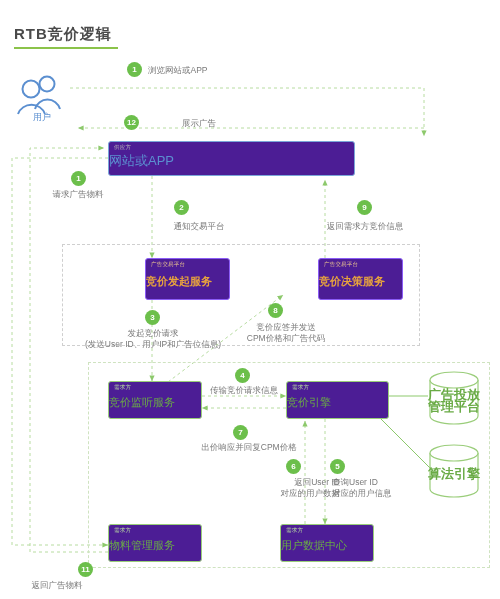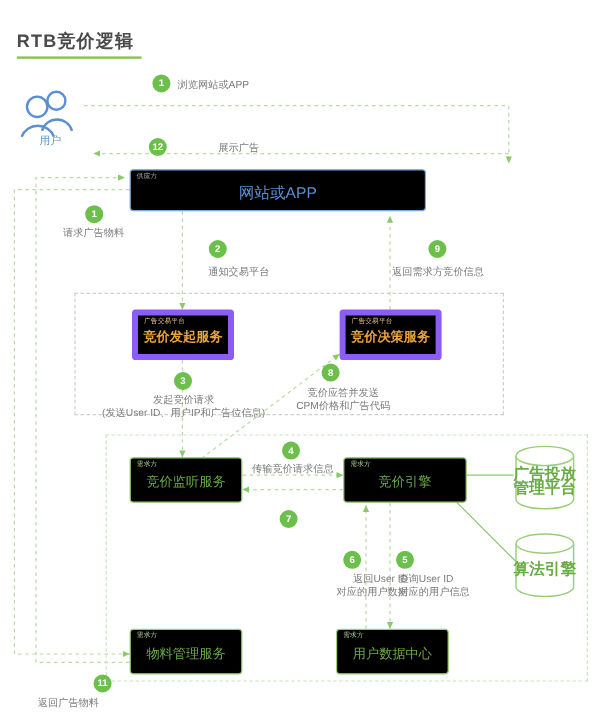--- a/index.html
+++ b/index.html
@@ -23,35 +23,34 @@
     position:absolute;left:14px;top:47px;width:104px;height:2px;
     background:#8bc34a;
   }
 
   
   #wires{position:absolute;left:0;top:0;width:500px;height:599px;}
 
   
   .node{
     position:absolute;box-sizing:border-box;
-    background:#000000;border-radius:3px;
+    background:#4c1d95;border-radius:3px;
     display:flex;flex-direction:column;justify-content:center;
-    text-align:center;
   }
   .node .tag{
     position:absolute;left:5px;top:3px;
     font-size:5.5px;color:#b9b9b9;letter-spacing:.2px;
     line-height:1;
   }
   .node .nm{font-size:11px;line-height:1.15;padding-top:5px;}
 
   .node.supply{border:1px solid #7aa7d9;}
   .node.supply .nm{color:#5b8fd0;font-size:13px;}
 
-  .node.exch{border:5px solid #8b5cf6;}
+  .node.exch{border:1px solid #8b5cf6;margin-left:35px;}
   .node.exch .tag{color:#efc98f;}
   .node.exch .nm{color:#e8a33d;font-weight:bold;}
 
   .node.dem{border:1px solid #9acd7a;}
   .node.dem .tag{color:#b9dca2;}
   .node.dem .nm{color:#6aab46;font-weight:normal;}
 
   
   .frame{
     position:absolute;box-sizing:border-box;
@@ -224,20 +223,21 @@
   <div class="cap" style="left:32px;top:339px;width:242px;">(发送User ID、用户IP和广告位信息)</div>
 
   <div class="step" style="left:268px;top:303px;">8</div>
   <div class="cap" style="left:224px;top:322px;width:124px;">竞价应答并发送</div>
   <div class="cap" style="left:220px;top:333px;width:132px;">CPM价格和广告代码</div>
 
   <div class="step" style="left:235px;top:368px;">4</div>
   <div class="cap" style="left:180px;top:385px;width:128px;">传输竞价请求信息</div>
 
   <div class="step" style="left:233px;top:425px;">7</div>
+  <div class="cap" style="left:165px;top:442px;width:168px;">出价响应并回复CPM价格</div>
 
   <div class="step" style="left:286px;top:459px;">6</div>
   <div class="cap" style="left:246px;top:477px;width:94px;text-align:right;">返回User ID</div>
   <div class="cap" style="left:240px;top:488px;width:100px;text-align:right;">对应的用户数据</div>
 
   <div class="step" style="left:330px;top:459px;">5</div>
   <div class="cap" style="left:332px;top:477px;text-align:left;">查询User ID</div>
   <div class="cap" style="left:332px;top:488px;text-align:left;">对应的用户信息</div>
 
   <div class="step" style="left:71px;top:171px;">1</div>

